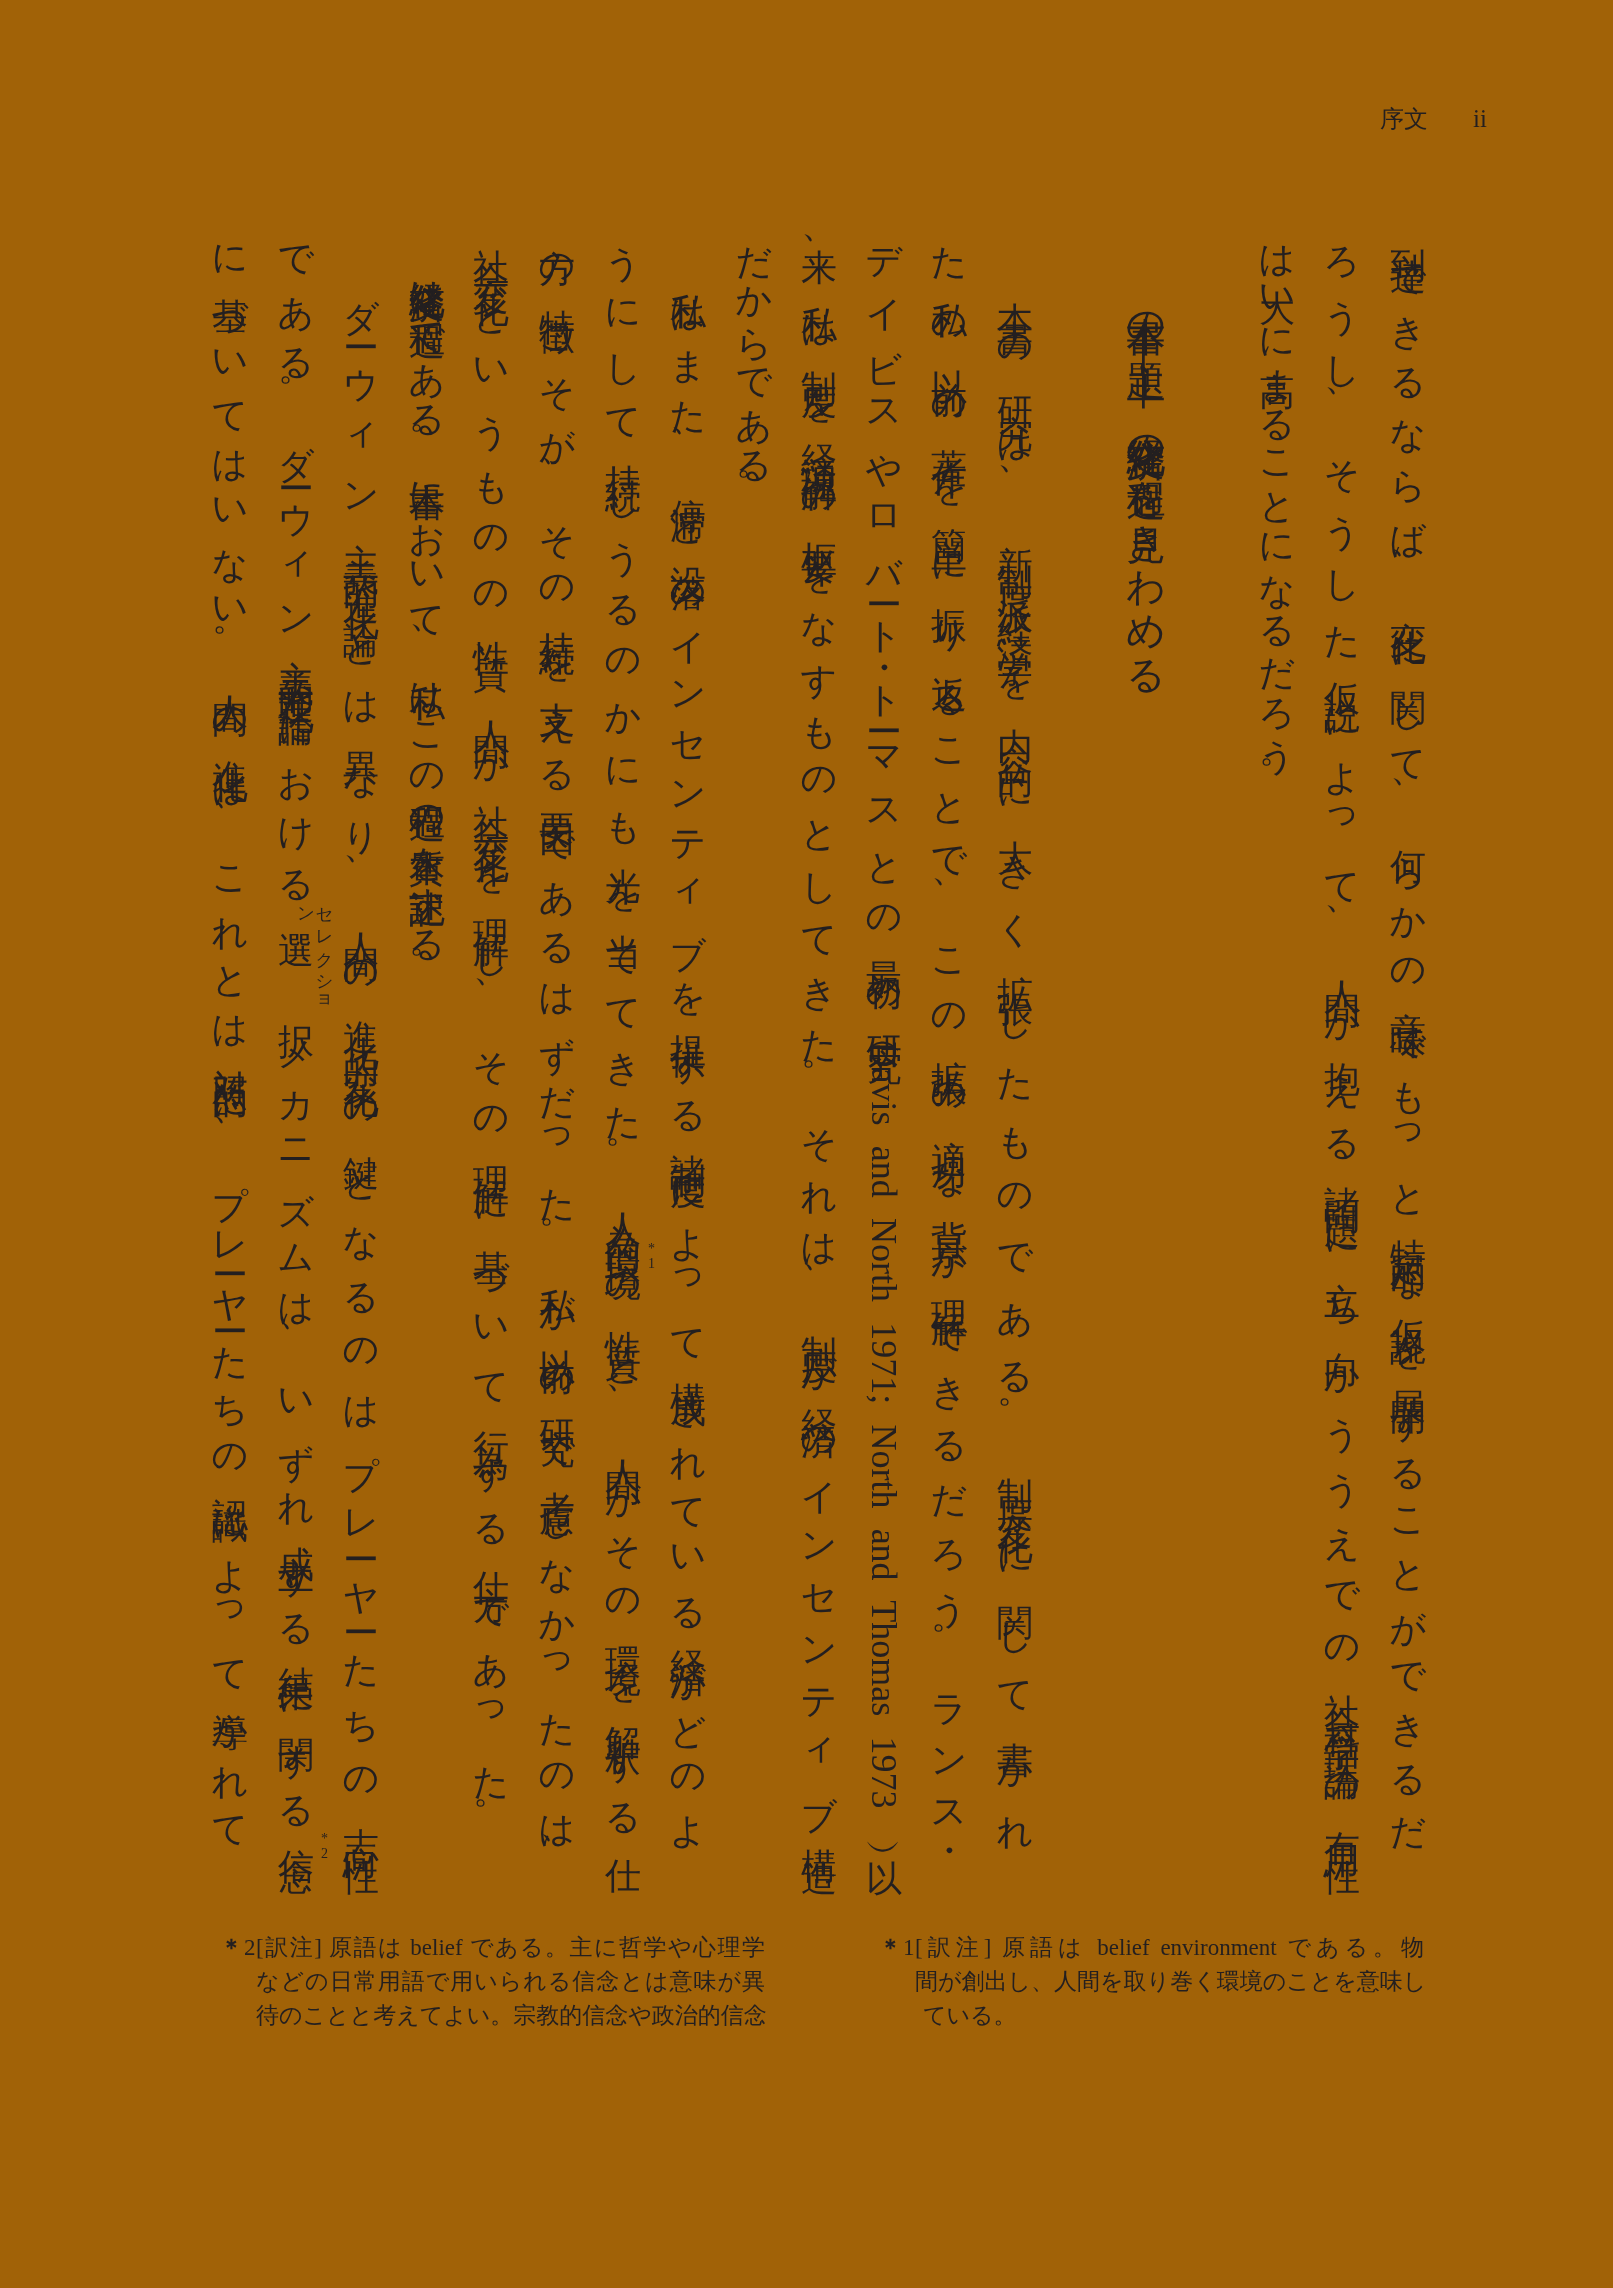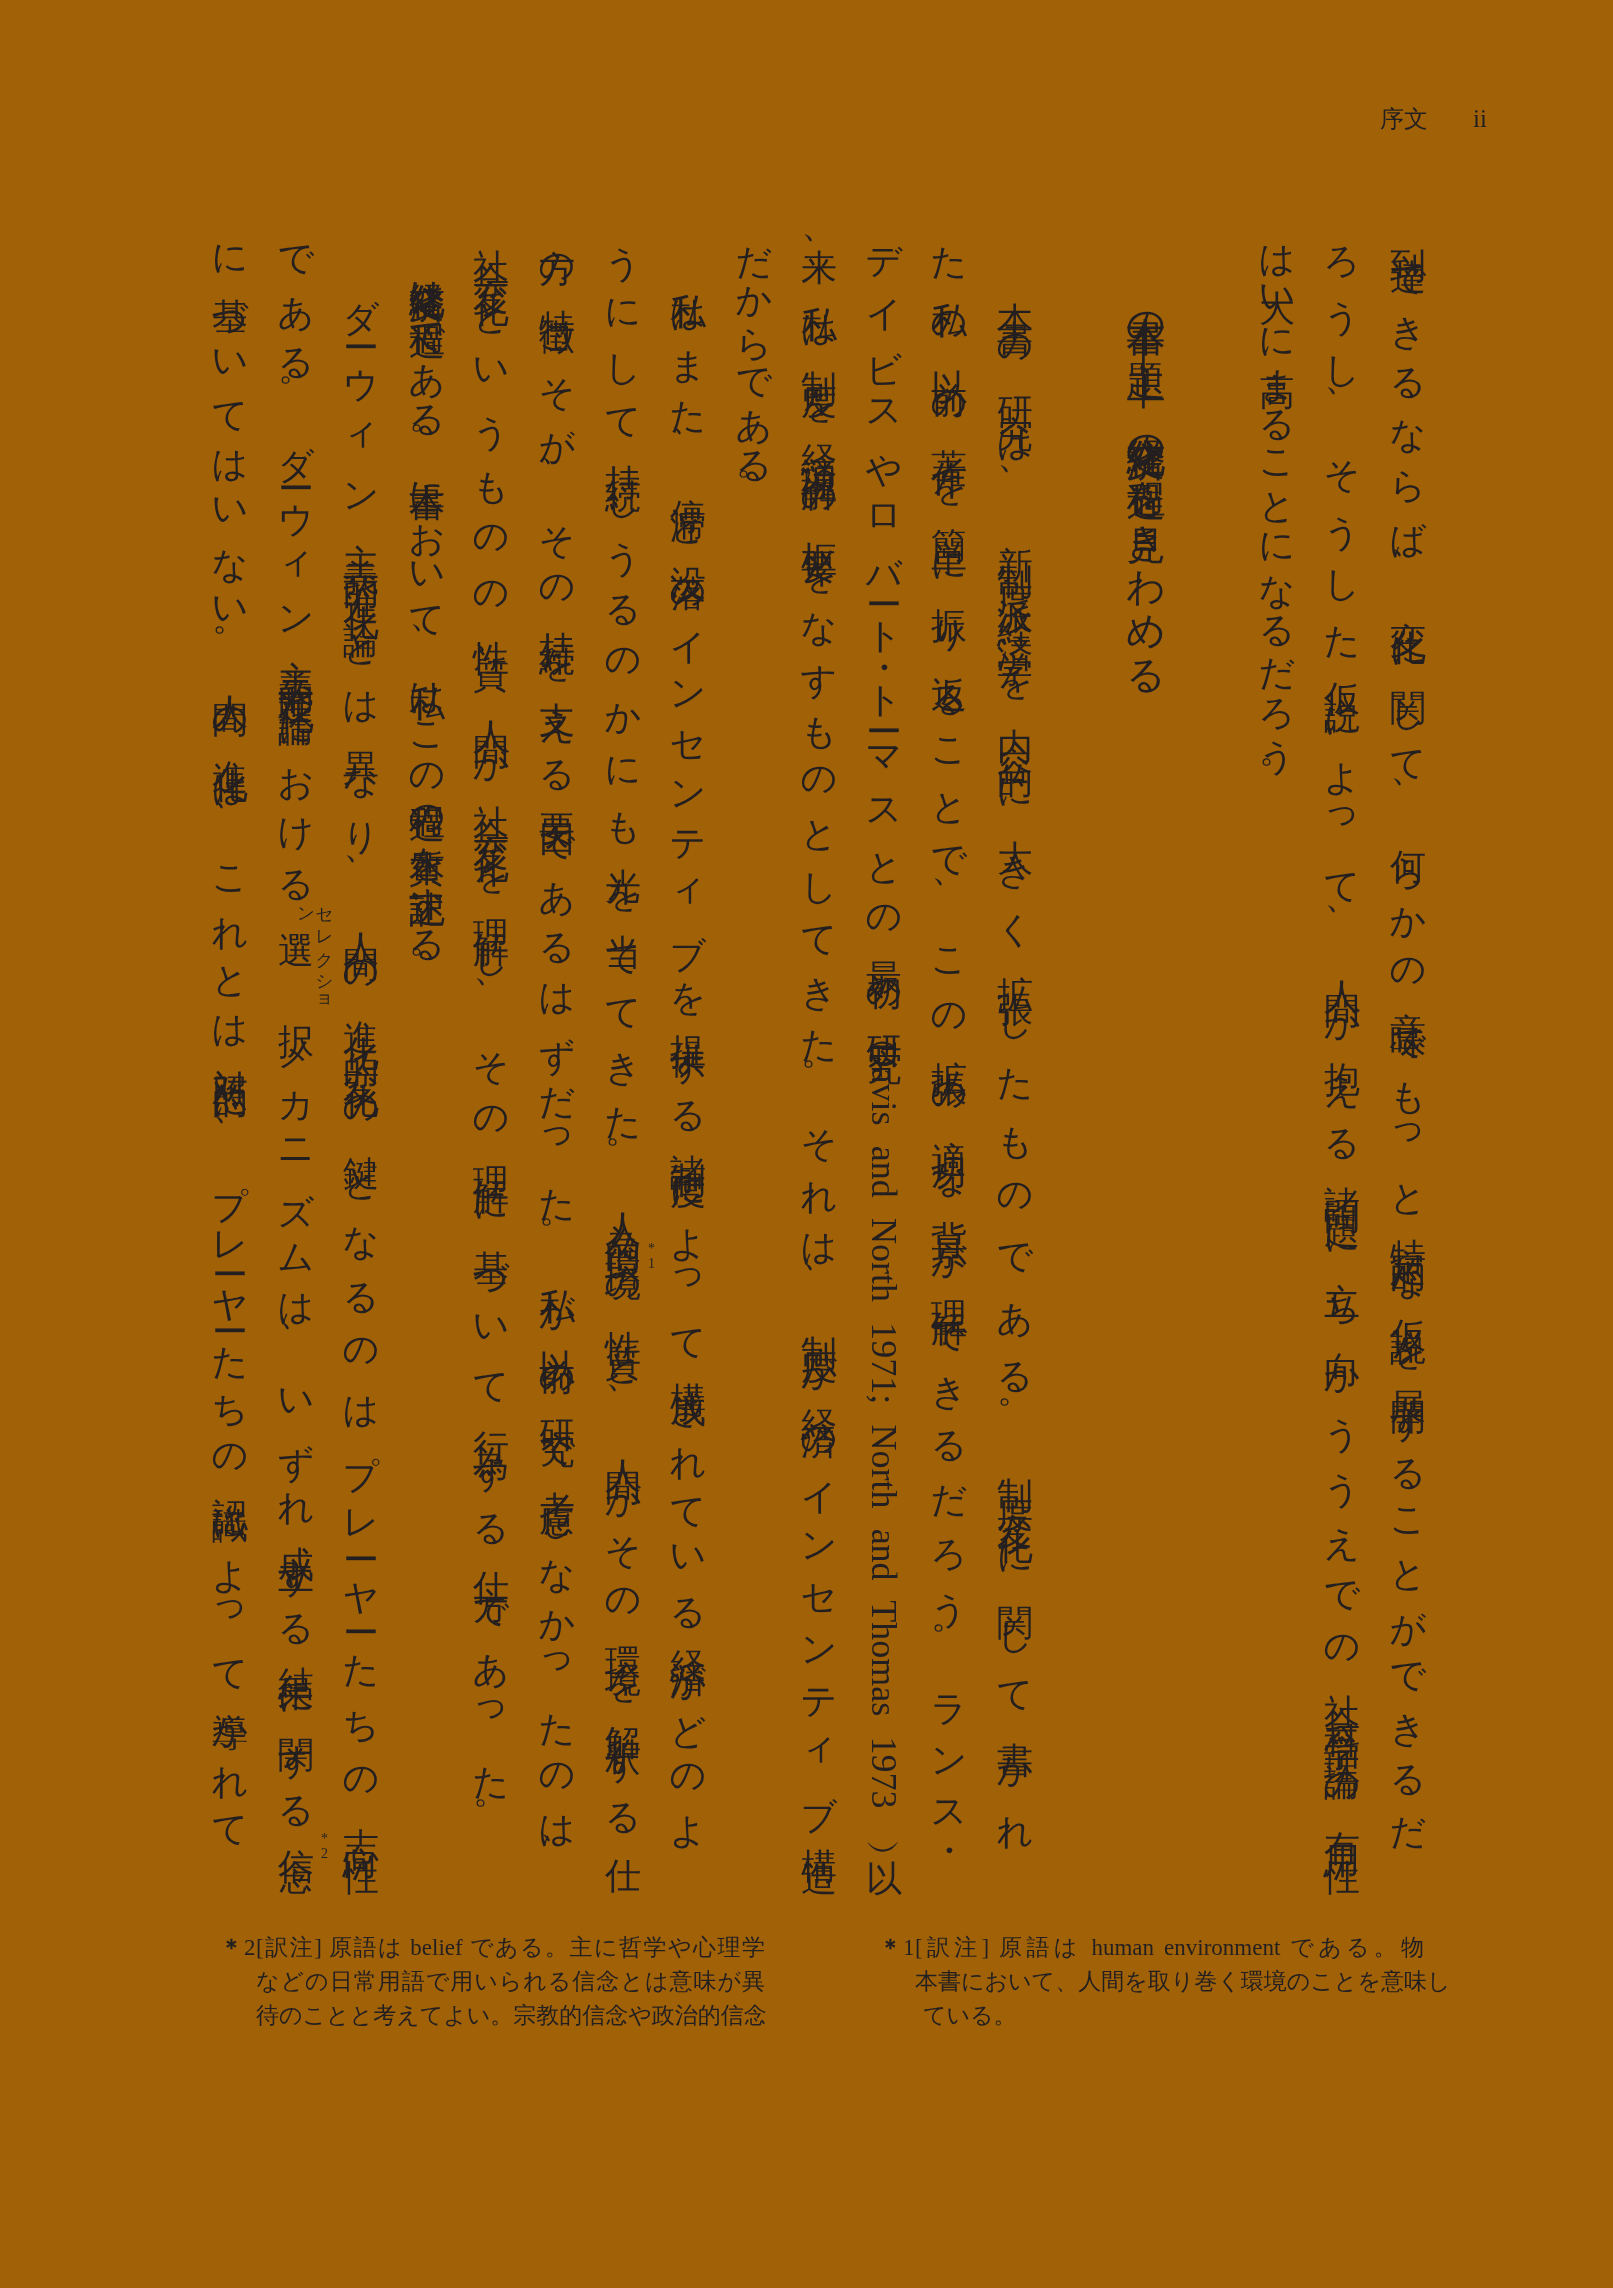--- a/index.html
+++ b/index.html
@@ -130,22 +130,22 @@
   <div class="col full" style="left:539px"><span>方の特徴こそが、その持続を支える要因であるはずだった。私が以前の研究で考慮しなかったのは</span><span class="hang">、</span></div>
   <div class="col full tight" style="left:473px">社会変化というものの性質、人間が社会変化を理解し、その理解に基づいて行為する仕方であった。</div>
   <div class="col" style="left:409px">　経済変化は過程である。本書において、私はこの過程の本質を記述する。</div>
   <div class="col full" style="left:343px">　ダーウィン主義的進化論とは異なり、人間の進化的変化の鍵となるのはプレーヤーたちの志向性</div>
   <div class="col full" style="left:278px"><span>である。ダーウィン主義的進化論における</span><span class="ruby-wrap"><span>選択</span><span class="ruby-text">セレクション</span></span><span>メカニズムは、いずれ成立する結果に関する信</span><span class="note-wrap"><span>念</span><span class="note">*2</span></span></div>
   <div class="col full" style="left:212px">に基づいてはいない。人間の進化は、これとは対照的に、プレーヤーたちの認識によって導かれて</div>
 
   <div class="fn" style="left:879px">
     <span class="fn-marker">＊</span>
     <span class="fn-number">1</span>
-    <span class="fn-line just">[訳注] 原語は human environment である。物</span>
-    <span class="fn-line just">本書において、人間を取り巻く環境のことを意味し</span>
+    <span class="fn-line just">[訳注] 原語は belief environment である。物</span>
+    <span class="fn-line just">間が創出し、人間を取り巻く環境のことを意味し</span>
     <span class="fn-line">ている。</span>
   </div>
 
   <div class="fn" style="left:220px">
     <span class="fn-marker">＊</span>
     <span class="fn-number">2</span>
     <span class="fn-line just">[訳注] 原語は belief である。主に哲学や心理学</span>
     <span class="fn-line just">などの日常用語で用いられる信念とは意味が異</span>
     <span class="fn-line just">待のことと考えてよい。宗教的信念や政治的信念</span>
   </div>

